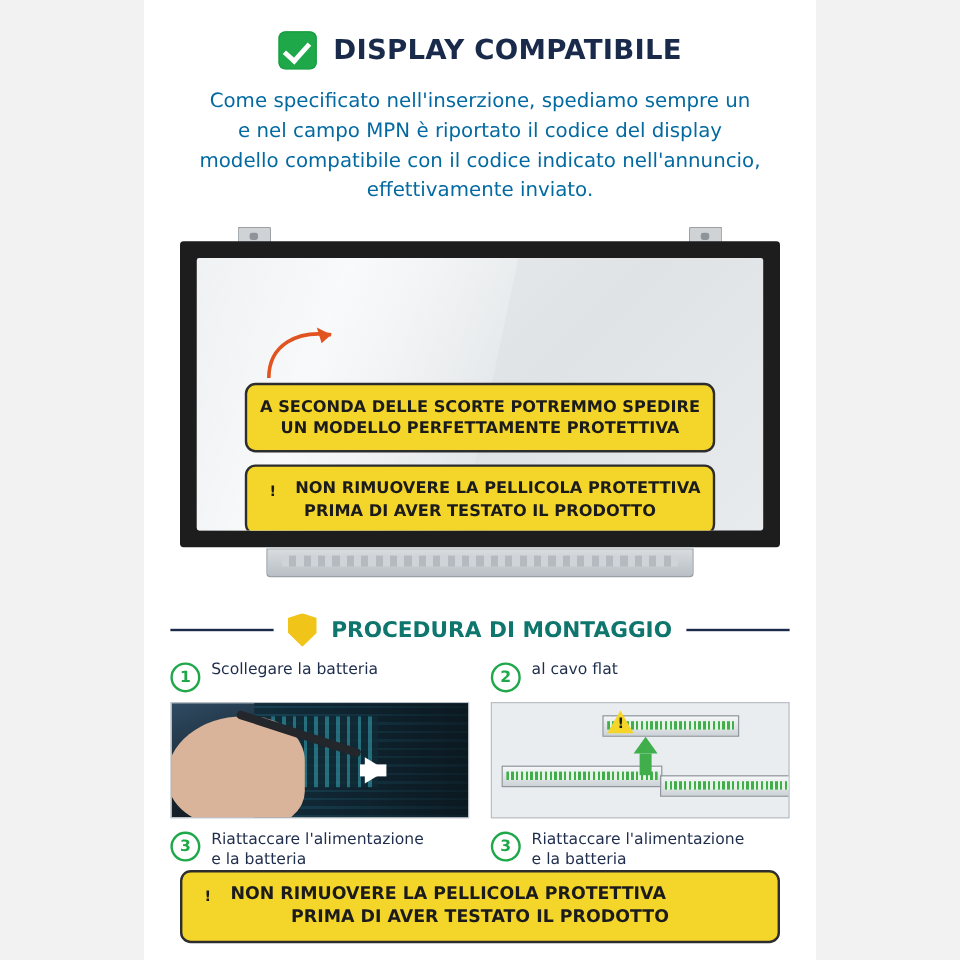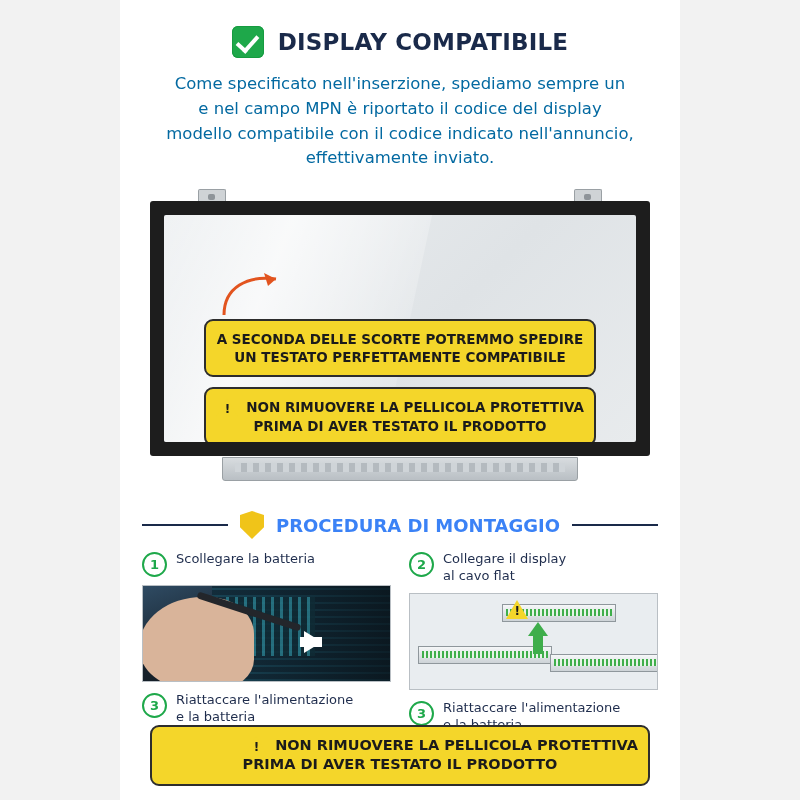--- a/index.html
+++ b/index.html
@@ -153,21 +153,21 @@
     font-size: 13.5px;
     line-height: 1.35;
     padding: 9px 10px;
     box-sizing: border-box;
   }
   .note.one { top: 104px; }
   .note.two { top: 172px; }
   .note-with-icon {
     display: flex;
     align-items: center;
-    justify-content: flex-end;
+    justify-content: flex-start;
     gap: 8px;
   }
   .warn-tri {
     width: 0; height: 0;
     border-left: 11px solid transparent;
     border-right: 11px solid transparent;
     border-bottom: 19px solid #f4d62a;
     position: relative;
     flex: 0 0 auto;
   }
@@ -225,21 +225,21 @@
   .shield {
     width: 24px;
     height: 28px;
     background: #f0c419;
     clip-path: polygon(50% 0%, 100% 14%, 100% 58%, 50% 100%, 0% 58%, 0% 14%);
     flex: 0 0 auto;
   }
   .proc-title {
     font-size: 18px;
     font-weight: bold;
-    color: #3b82f6;
+    color: #0f766e;
     white-space: nowrap;
   }
 
   .steps {
     display: flex;
     gap: 18px;
     margin: 12px 22px 0 22px;
   }
   .step-col { width: 50%; }
   .step-line {
@@ -409,21 +409,21 @@
         <div class="panel-inner">
           <div class="panel-sheen"></div>
 
           <svg class="arrow-curve" viewBox="0 0 70 48">
             <path d="M6 46 C 6 18, 30 6, 58 10" fill="none" stroke="#e2541f" stroke-width="3"></path>
             <path d="M58 10 L 46 4 L 50 17 Z" fill="#e2541f"></path>
           </svg>
 
           <div class="note one">
             <div>A SECONDA DELLE SCORTE POTREMMO SPEDIRE</div>
-            <div>UN TESTATO PERFETTAMENTE COMPATIBILE</div>
+            <div>UN MODELLO PERFETTAMENTE PROTETTIVA</div>
           </div>
 
           <div class="note two">
             <div class="note-with-icon">
               <span class="warn-tri"></span>
               <span>NON RIMUOVERE LA PELLICOLA PROTETTIVA</span>
             </div>
             <div>PRIMA DI AVER TESTATO IL PRODOTTO</div>
           </div>
         </div>
@@ -461,21 +461,20 @@
             <div>Riattaccare l'alimentazione</div>
             <div>e la batteria</div>
           </div>
         </div>
       </div>
 
       <div class="step-col">
         <div class="step-line">
           <div class="num">2</div>
           <div class="step-text">
-            <div>Collegare il display</div>
             <div>al cavo flat</div>
           </div>
         </div>
 
         <div class="photo photo-b">
           <div class="connector c1"></div>
           <div class="connector c2"></div>
           <div class="connector c3"></div>
           <div class="green-arrow"></div>
           <span class="warn-tri mini-warn"></span>

